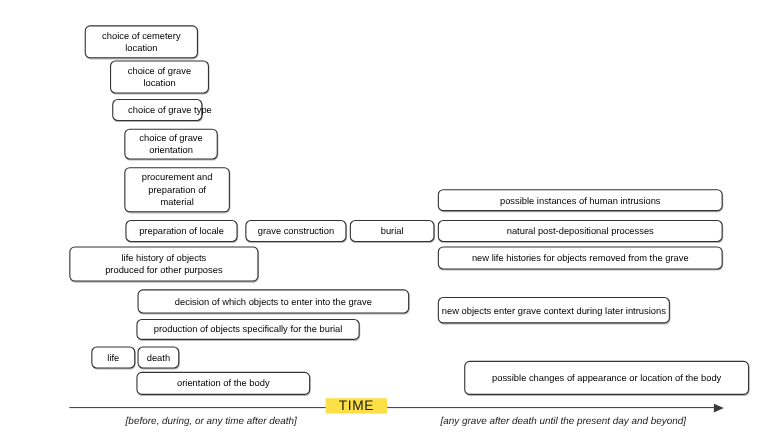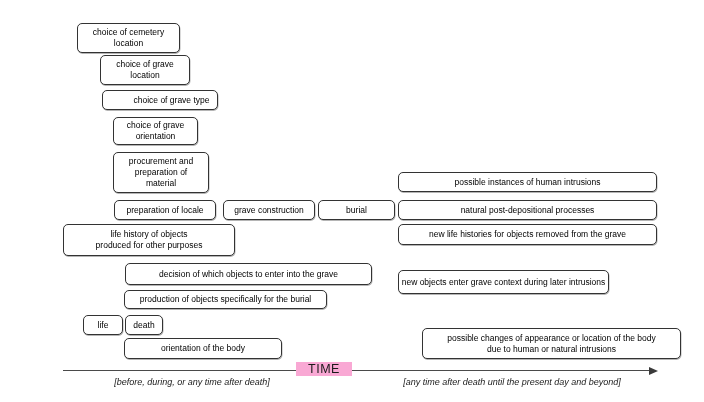--- a/index.html
+++ b/index.html
@@ -51,21 +51,21 @@
     border-top: 4px solid transparent;
     border-bottom: 4px solid transparent;
     border-left: 9px solid #3a3a3a;
   }
   .tl-label {
     position: absolute;
     left: 296px;
     top: 362px;
     width: 56px;
     text-align: center;
-    background: #f9a8d4;
+    background: #fde047;
     font-size: 12.5px;
     color: #1a1a1a;
     letter-spacing: 0.5px;
   }
   .tl-caption {
     position: absolute;
     top: 377px;
     font-size: 9px;
     font-style: italic;
     color: #1a1a1a;
@@ -81,21 +81,21 @@
 <div id="diagram">
   <div id="boxes">
       <div class="box" style="left: 77px; top: 23px; width: 103px; height: 30px;">
         <div class="box-line">choice of cemetery</div>
         <div class="box-line">location</div>
       </div>
       <div class="box" style="left: 100px; top: 55px; width: 90px; height: 30px;">
         <div class="box-line">choice of grave</div>
         <div class="box-line">location</div>
       </div>
-      <div class="box" style="left: 102px; top: 90px; width: 116px; height: 20px; padding-left: 26px;">
+      <div class="box" style="left: 102px; top: 90px; width: 82px; height: 20px; padding-left: 26px;">
         <div class="box-line">choice of grave type</div>
       </div>
       <div class="box" style="left: 113px; top: 117px; width: 85px; height: 28px;">
         <div class="box-line">choice of grave</div>
         <div class="box-line">orientation</div>
       </div>
       <div class="box" style="left: 113px; top: 152px; width: 96px; height: 41px;">
         <div class="box-line">procurement and</div>
         <div class="box-line">preparation of</div>
         <div class="box-line">material</div>
@@ -135,21 +135,20 @@
         <div class="box-line">life</div>
       </div>
       <div class="box" style="left: 125px; top: 315px; width: 38px; height: 20px;">
         <div class="box-line">death</div>
       </div>
       <div class="box" style="left: 124px; top: 338px; width: 158px; height: 21px;">
         <div class="box-line">orientation of the body</div>
       </div>
       <div class="box" style="left: 398px; top: 328px; width: 259px; height: 31px; margin-left: 24px;">
         <div class="box-line">possible changes of appearance or location of the body</div>
-        <div class="box-line">due to human or natural intrusions</div>
       </div>
     </div>
   <div class="tl-line"></div>
   <div class="tl-arrowhead"></div>
   <div class="tl-label">TIME</div>
   <div class="tl-caption left">[before, during, or any time after death]</div>
-  <div class="tl-caption right">[any time after death until the present day and beyond]</div>
+  <div class="tl-caption right">[any grave after death until the present day and beyond]</div>
 </div>
 
 </body></html>

